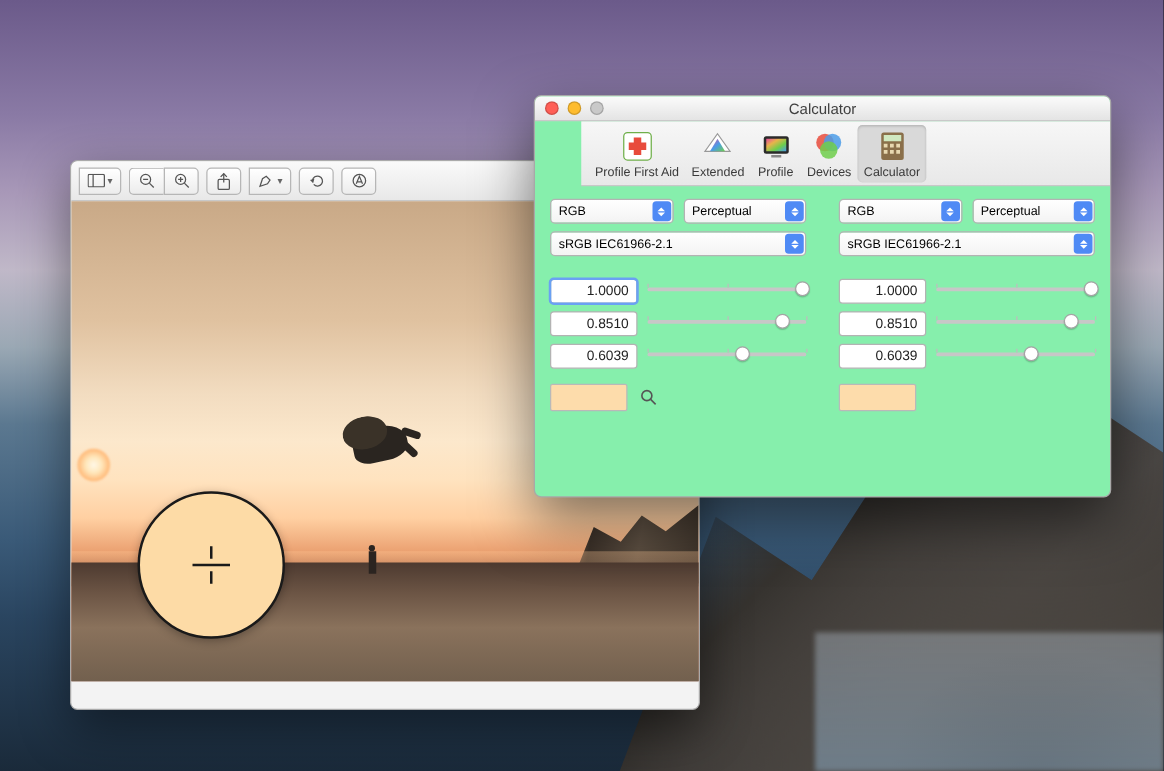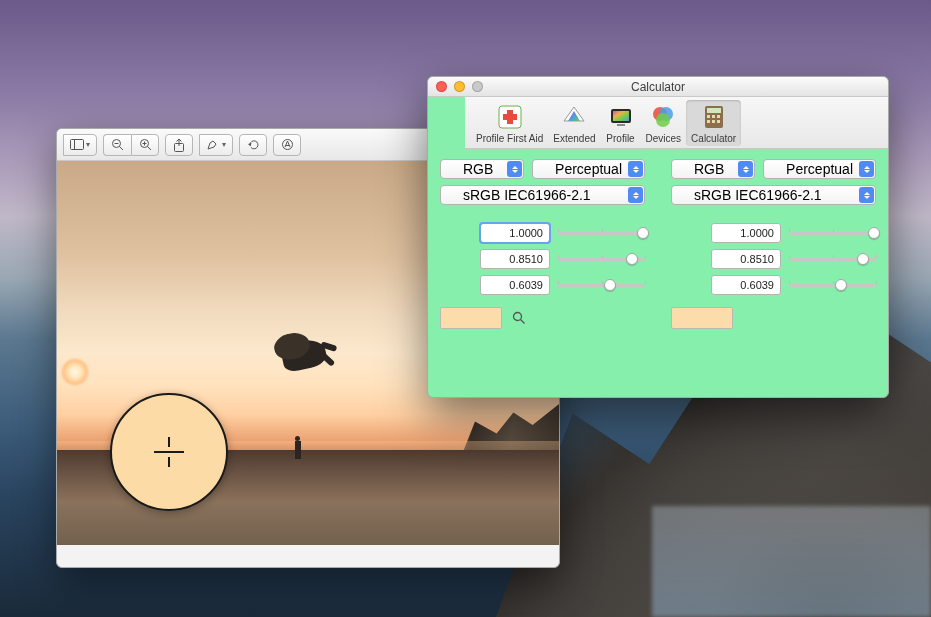--- a/index.html
+++ b/index.html
@@ -56,29 +56,29 @@
 
 .ca-toolbar { height:52px; background:linear-gradient(#f7f7f7,#e8e8e8); border-bottom:1px solid #c8c8c8; display:flex; align-items:flex-end; padding:0 6px 2px;margin-left:37px; }
 .tool { display:flex; flex-direction:column; align-items:center; gap:1px; padding:2px 5px; border-radius:4px; }
 .tool.active { background:#d9d9d9; box-shadow: inset 0 1px 2px rgba(0,0,0,.18); }
 .tool .ticon { width:30px; height:30px; display:flex; align-items:center; justify-content:center; }
 .tool .tlabel { font-size:10px; color:#3a3a3a; }
 
 .ca-body { padding:10px 12px 8px; display:flex; gap:26px; }
 .col { flex:1; display:flex; flex-direction:column; gap:6px; }
 .row { display:flex; gap:8px; }
-.sel { height:20px; background:linear-gradient(#fff,#f3f3f3); border:1px solid #b3b3b3; border-radius:4px; font-size:14px; padding:0 22px; display:flex; align-items:center; position:relative; }
+.sel { height:20px; background:linear-gradient(#fff,#f3f3f3); border:1px solid #b3b3b3; border-radius:4px; font-size:10px; padding:0 6px; display:flex; align-items:center; position:relative; }
 .sel.full { width:100%; }
 .sel.half { flex:1; }
 .sel .arrows { position:absolute; right:1px; top:1px; bottom:1px; width:15px; background:#4f8af5; border-radius:3px; display:flex; flex-direction:column; align-items:center; justify-content:center; }
 .sel .arrows::before, .sel .arrows::after { content:""; width:0; height:0; border-left:3px solid transparent; border-right:3px solid transparent; }
 .sel .arrows::before { border-bottom:3px solid #fff; margin-bottom:1px; }
 .sel .arrows::after { border-top:3px solid #fff; }
 
-.vrow { display:flex; align-items:center; gap:8px;margin-left:40px; }
+.vrow { display:flex; align-items:flex-start; gap:8px; }
 .numfield { width:70px; height:20px; background:#fff; border:1px solid #b3b3b3; border-radius:3px; font-size:11px; text-align:right; padding:0 6px; display:flex; align-items:center; justify-content:flex-end; color:#222; }
 .numfield.focus { outline:2px solid #6aa1f3; outline-offset:-1px; }
 .slider { flex:1; height:16px; position:relative; }
 .slider .track { position:absolute; left:0; right:0; top:7px; height:3px; background:#c7c7c7; border-radius:2px; }
 .slider .ticks { position:absolute; inset:0; }
 .slider .tick { position:absolute; top:4px; width:1px; height:3px; background:#bdbdbd; }
 .slider .knob { position:absolute; top:2px; width:12px; height:12px; background:#fff; border:1px solid #a5a5a5; border-radius:50%; box-shadow: 0 1px 1px rgba(0,0,0,.2); transform:translateX(-50%); }
 
 .bottom-row { display:flex; align-items:center; gap:10px; padding:4px 12px; }
 .chk { width:14px; height:14px; border:1px solid #a5a5a5; border-radius:3px; background:#fff; }

